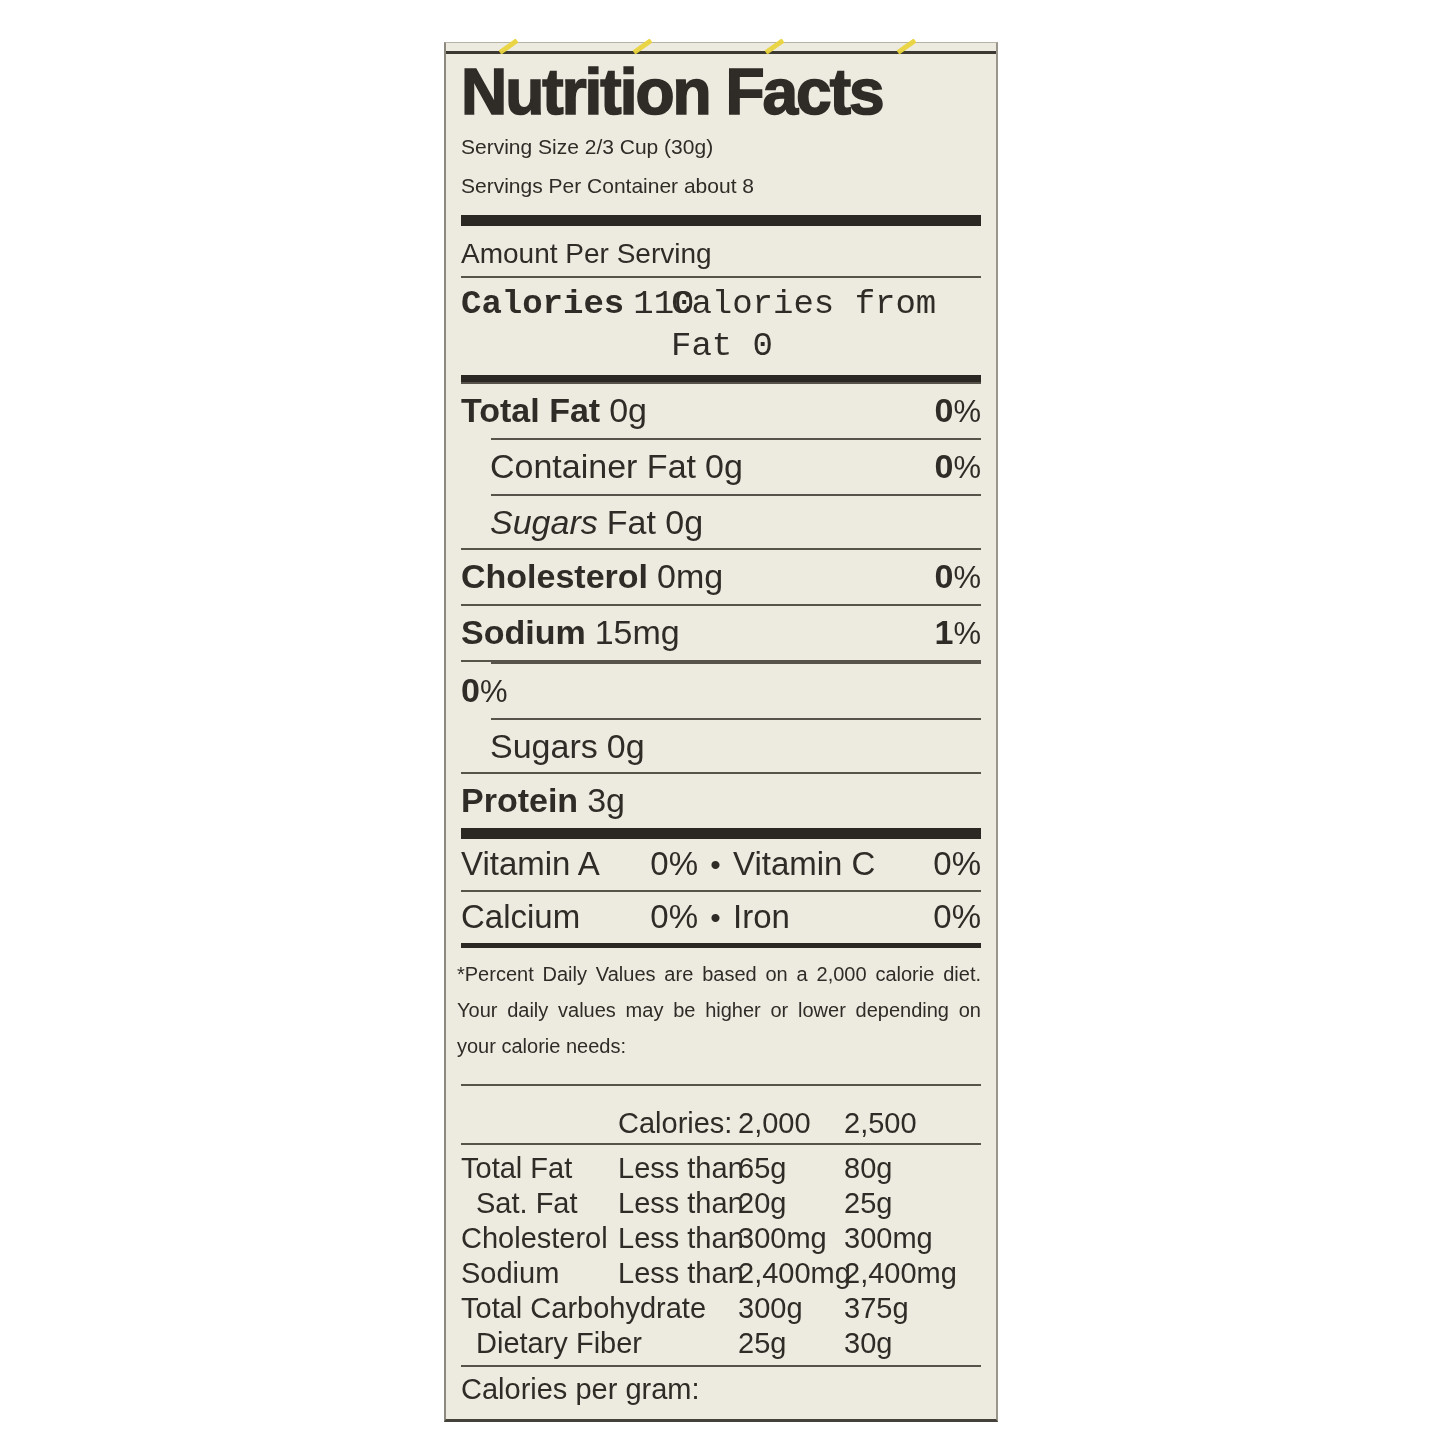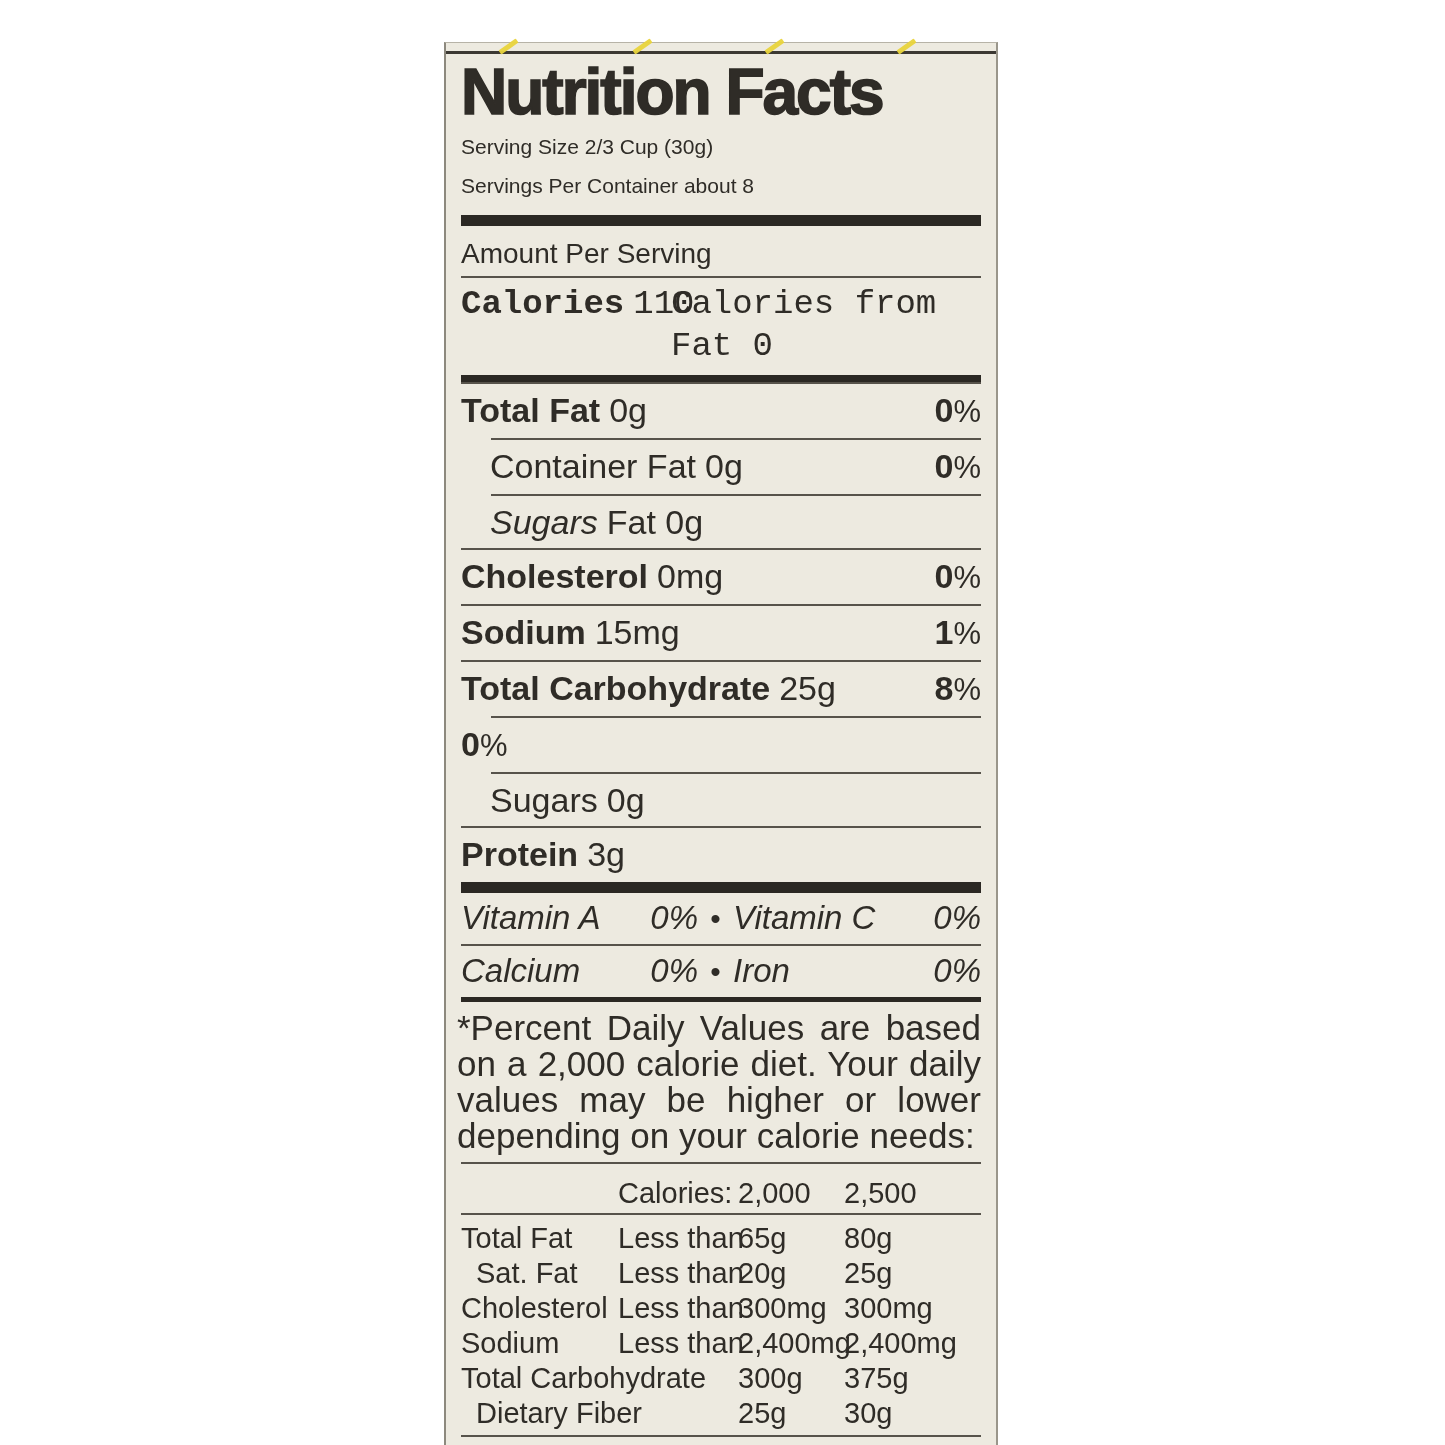--- a/index.html
+++ b/index.html
@@ -42,34 +42,34 @@
   .cal-main{width:210px;flex:none;}
   .amt{margin-left:9px;}
   .dvh{font-size:29px;font-weight:bold;line-height:36px;text-align:right;padding:6px 0 4px;}
   .nrow{display:flex;justify-content:space-between;align-items:baseline;font-size:34px;line-height:40px;padding:6px 0 6px;}
   .nm .nb{font-weight:bold;}
   .nm.ind{padding-left:29px;}
   .nm .it{font-style:italic;}
   .dv b{font-weight:bold;}
   .dv .pct{font-weight:normal;font-size:31px;}
   .vrow{display:flex;justify-content:space-between;align-items:baseline;font-size:33px;line-height:46px;padding:2px 0;}
-  .vcell{display:flex;justify-content:space-between;font-style:italic;}
+  .vcell{display:flex;justify-content:space-between;}
   .vcell.left{width:237px;}
   .vcell.right{width:248px;}
   .vdot{font-size:30px;}
-  .footnote{font-size:35px;line-height:36px;text-align:justify;padding:8px 0 8px;margin-left:-4px;}
+  .footnote{font-size:20px;line-height:36px;text-align:justify;padding:8px 0 20px;margin-left:-4px;}
   .ttable{font-size:29px;}
   .trow{position:relative;height:35px;line-height:35px;}
   .trow .tc{position:absolute;white-space:nowrap;top:0;}
   .c0{left:0;}
   .c0.ind2{left:15px;}
   .c1{left:157px;}
   .c2{left:277px;}
   .c3{left:383px;}
-  .thead{margin:12px 0 2px;}
+  .thead{margin:20px 0 2px;}
   .tbody{margin-top:6px;margin-bottom:4px;}
   .cpg{font-size:29px;line-height:35px;padding-top:5px;}
 </style>
 </head>
 <body>
 
 <div class="nf-label">
 
   <span class="stripe" style="left:52px"></span>
   <span class="stripe" style="left:186px"></span>
@@ -119,24 +119,20 @@
     <span class="dv"><b>0</b><span class="pct">%</span></span>
   </div>
   <div class="rule"></div>
 
   <div class="nrow">
     <span class="nm"><b class="nb">Sodium</b><span class="amt">15mg</span></span>
     <span class="dv"><b>1</b><span class="pct">%</span></span>
   </div>
   <div class="rule"></div>
 
-  <div class="nrow">
-    <span class="nm"><b class="nb">Total Carbohydrate</b><span class="amt">25g</span></span>
-    <span class="dv"><b>8</b><span class="pct">%</span></span>
-  </div>
   <div class="rule ind"></div>
 
   <div class="nrow">
     <span class="dv"><b>0</b><span class="pct">%</span></span>
   </div>
   <div class="rule ind"></div>
 
   <div class="nrow">
     <span class="nm ind"><span>Sugars</span><span class="amt">0g</span></span>
   </div>

